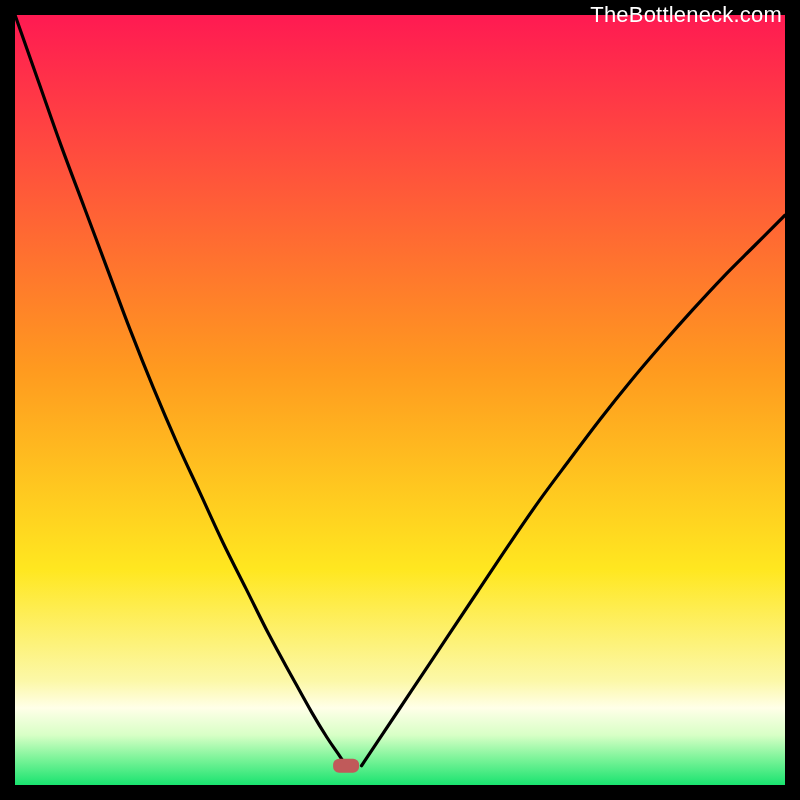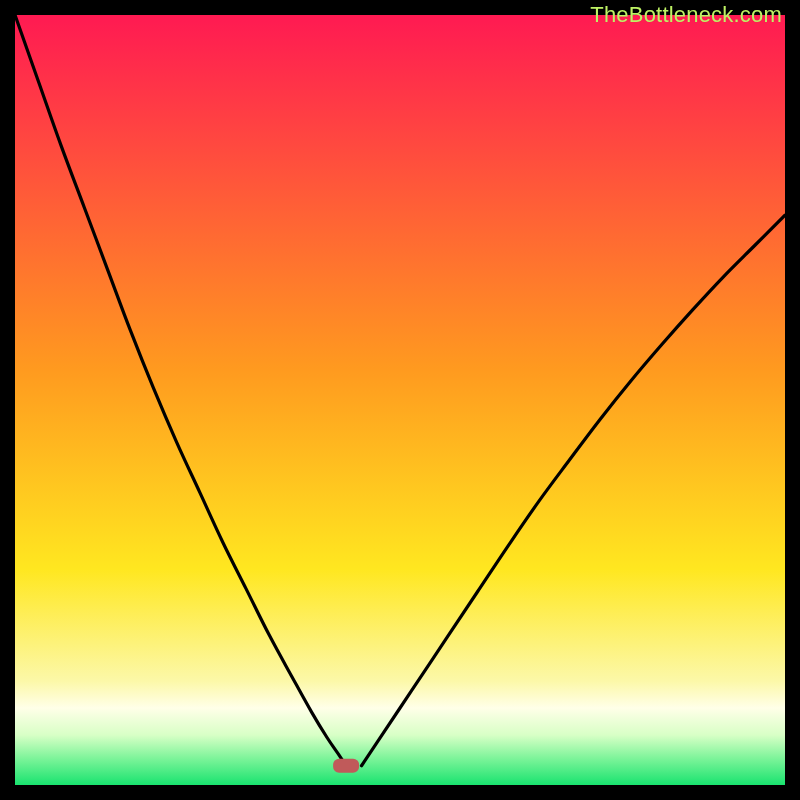--- a/index.html
+++ b/index.html
@@ -25,21 +25,21 @@
     top: 0;
     width: 770px;
     height: 770px;
   }
   .watermark {
     position: absolute;
     top: 2px;
     right: 18px;
     font-size: 22px;
     font-weight: 500;
-    color: #bef264;
+    color: #ffffff;
     letter-spacing: 0.2px;
     user-select: none;
   }
 </style>
 </head>
 <body>
 
 <div class="frame">
   <svg class="plot" viewBox="0 0 770 770" preserveAspectRatio="none">
     <defs>

